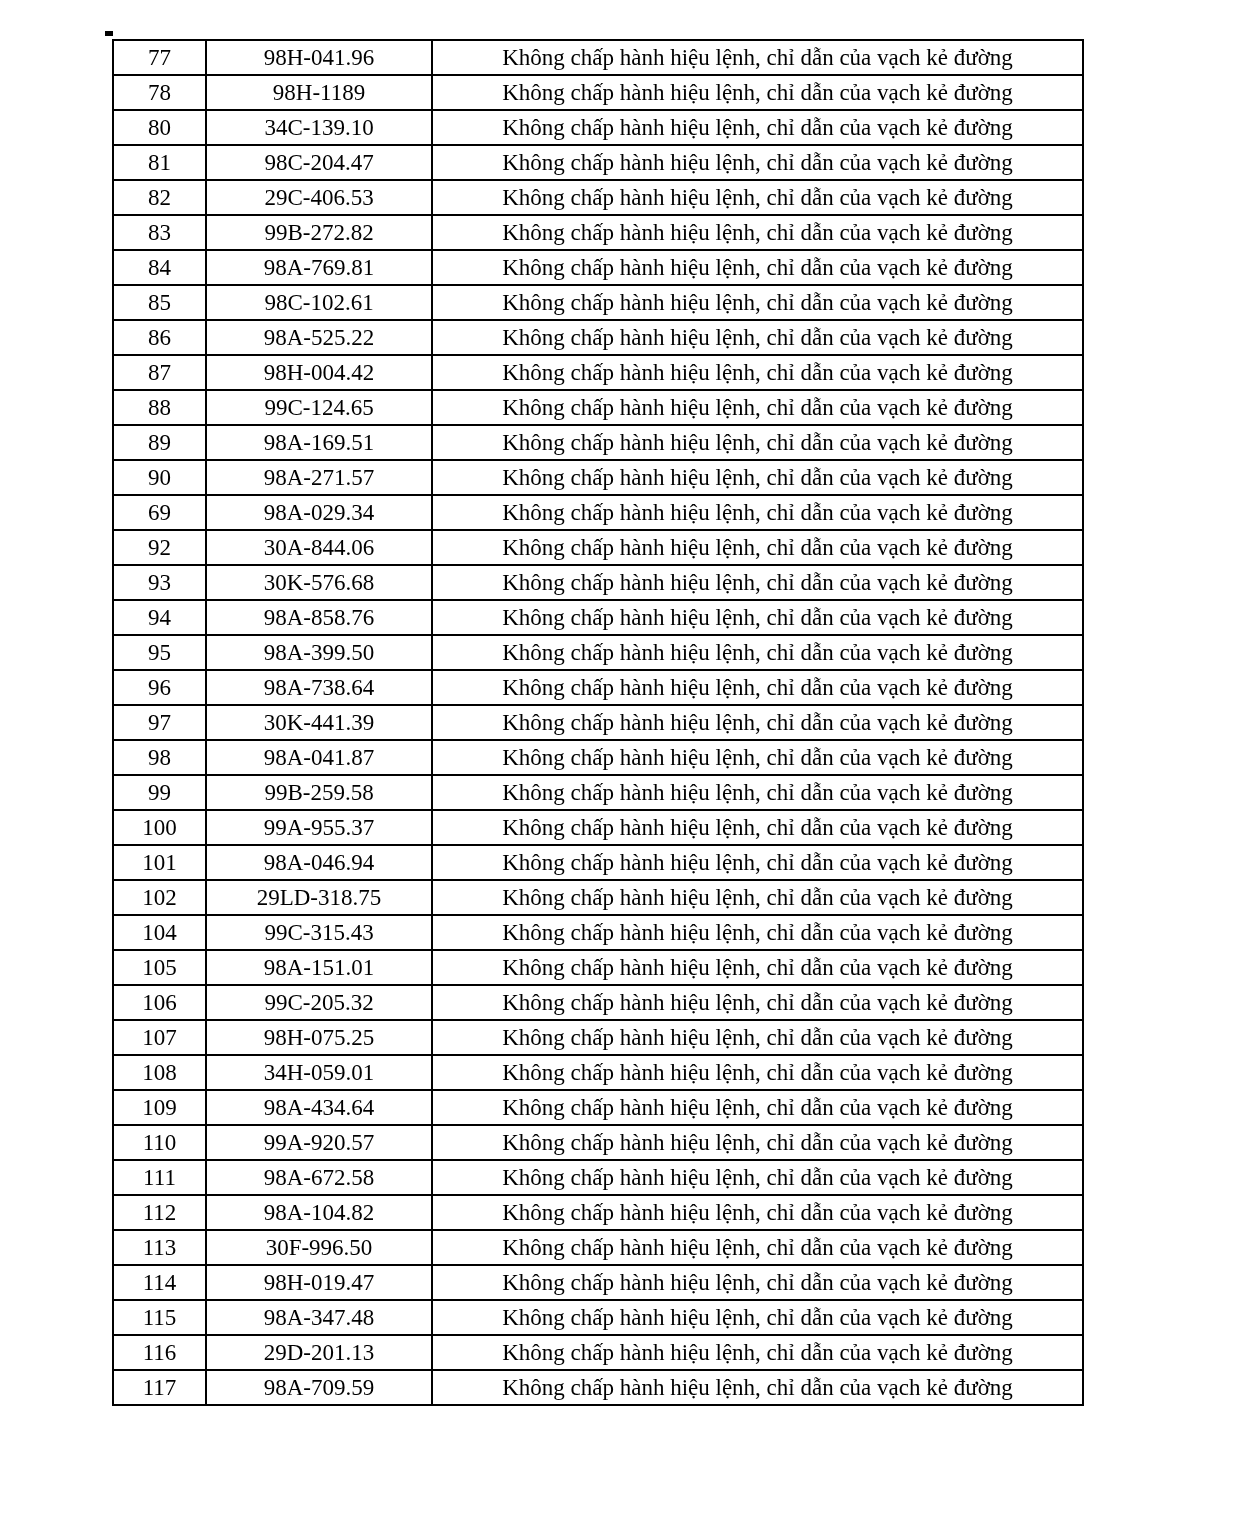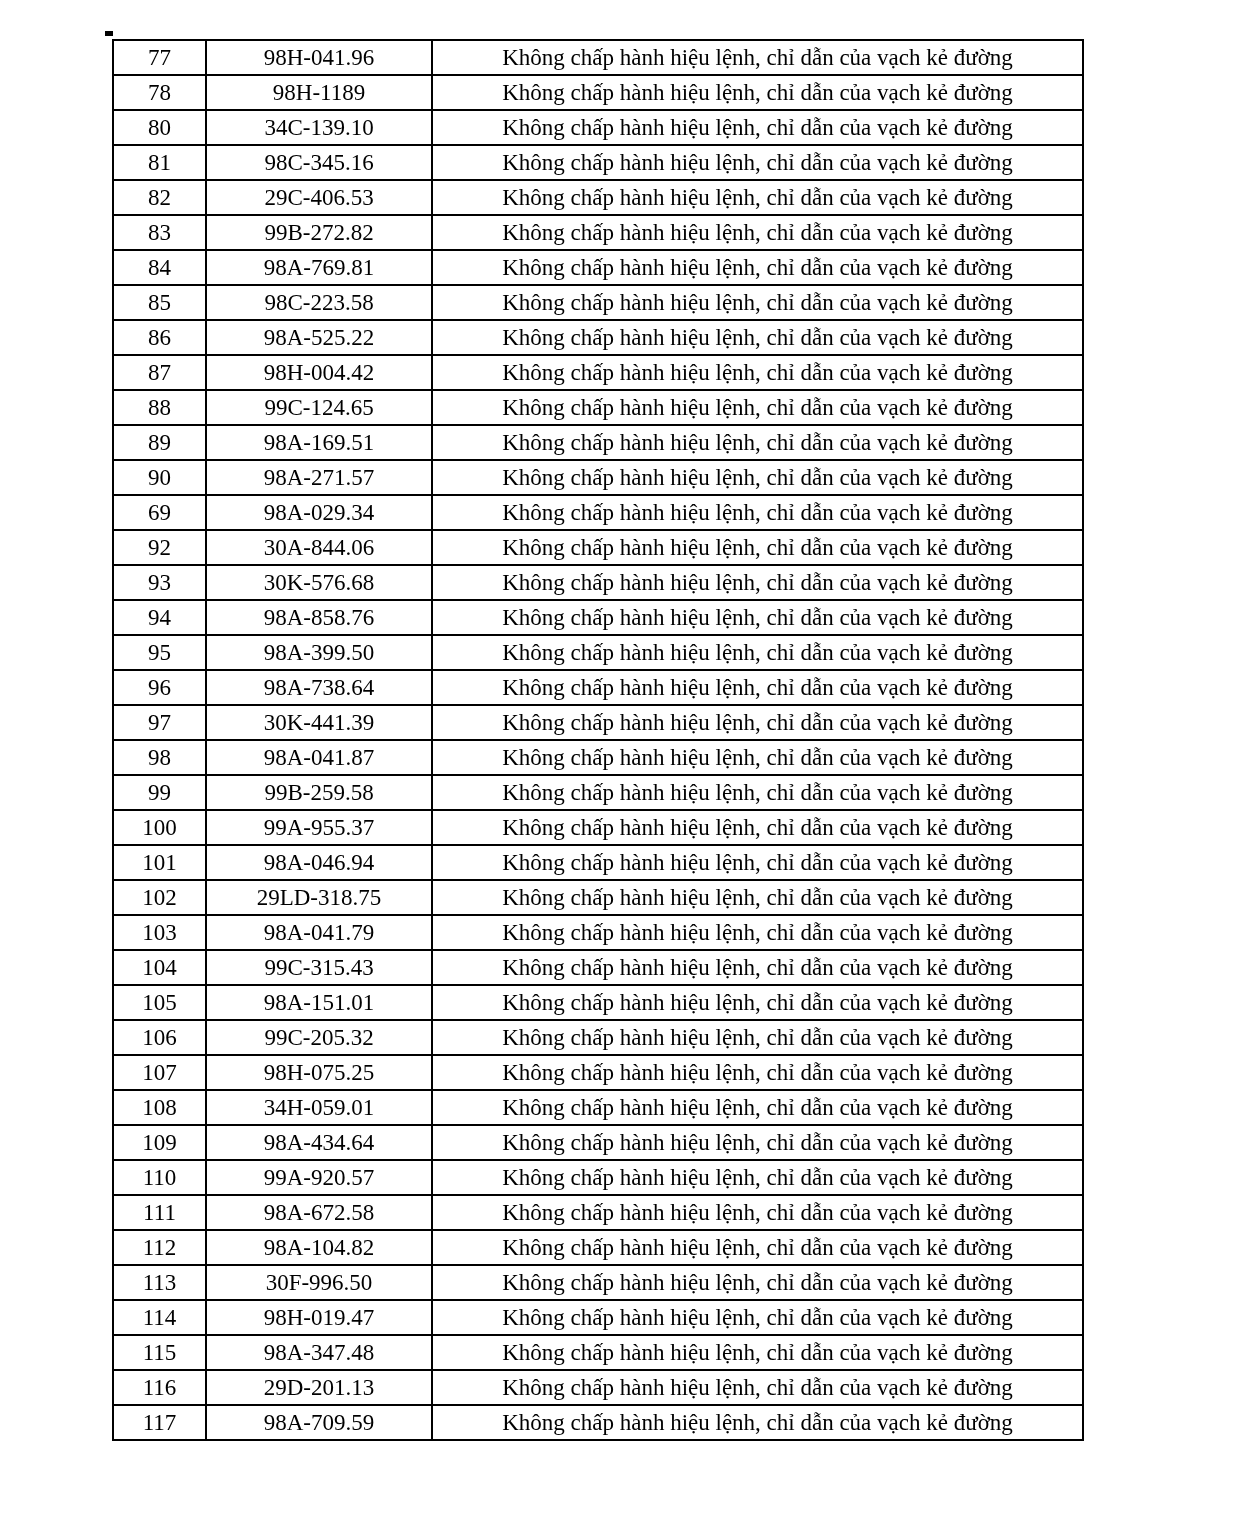--- a/index.html
+++ b/index.html
@@ -64,41 +64,41 @@
     <td class="col-plate">98H-1189</td>
     <td class="col-violation">Không chấp hành hiệu lệnh, chỉ dẫn của vạch kẻ đường</td>
   </tr>
         <tr>
     <td class="col-index">80</td>
     <td class="col-plate">34C-139.10</td>
     <td class="col-violation">Không chấp hành hiệu lệnh, chỉ dẫn của vạch kẻ đường</td>
   </tr>
         <tr>
     <td class="col-index">81</td>
-    <td class="col-plate">98C-345.16</td>
+    <td class="col-plate">98C-204.47</td>
     <td class="col-violation">Không chấp hành hiệu lệnh, chỉ dẫn của vạch kẻ đường</td>
   </tr>
         <tr>
     <td class="col-index">82</td>
     <td class="col-plate">29C-406.53</td>
     <td class="col-violation">Không chấp hành hiệu lệnh, chỉ dẫn của vạch kẻ đường</td>
   </tr>
         <tr>
     <td class="col-index">83</td>
     <td class="col-plate">99B-272.82</td>
     <td class="col-violation">Không chấp hành hiệu lệnh, chỉ dẫn của vạch kẻ đường</td>
   </tr>
         <tr>
     <td class="col-index">84</td>
     <td class="col-plate">98A-769.81</td>
     <td class="col-violation">Không chấp hành hiệu lệnh, chỉ dẫn của vạch kẻ đường</td>
   </tr>
         <tr>
     <td class="col-index">85</td>
-    <td class="col-plate">98C-223.58</td>
+    <td class="col-plate">98C-102.61</td>
     <td class="col-violation">Không chấp hành hiệu lệnh, chỉ dẫn của vạch kẻ đường</td>
   </tr>
         <tr>
     <td class="col-index">86</td>
     <td class="col-plate">98A-525.22</td>
     <td class="col-violation">Không chấp hành hiệu lệnh, chỉ dẫn của vạch kẻ đường</td>
   </tr>
         <tr>
     <td class="col-index">87</td>
     <td class="col-plate">98H-004.42</td>
@@ -170,25 +170,20 @@
     <td class="col-violation">Không chấp hành hiệu lệnh, chỉ dẫn của vạch kẻ đường</td>
   </tr>
         <tr>
     <td class="col-index">101</td>
     <td class="col-plate">98A-046.94</td>
     <td class="col-violation">Không chấp hành hiệu lệnh, chỉ dẫn của vạch kẻ đường</td>
   </tr>
         <tr>
     <td class="col-index">102</td>
     <td class="col-plate">29LD-318.75</td>
-    <td class="col-violation">Không chấp hành hiệu lệnh, chỉ dẫn của vạch kẻ đường</td>
-  </tr>
-        <tr>
-    <td class="col-index">103</td>
-    <td class="col-plate">98A-041.79</td>
     <td class="col-violation">Không chấp hành hiệu lệnh, chỉ dẫn của vạch kẻ đường</td>
   </tr>
         <tr>
     <td class="col-index">104</td>
     <td class="col-plate">99C-315.43</td>
     <td class="col-violation">Không chấp hành hiệu lệnh, chỉ dẫn của vạch kẻ đường</td>
   </tr>
         <tr>
     <td class="col-index">105</td>
     <td class="col-plate">98A-151.01</td>

